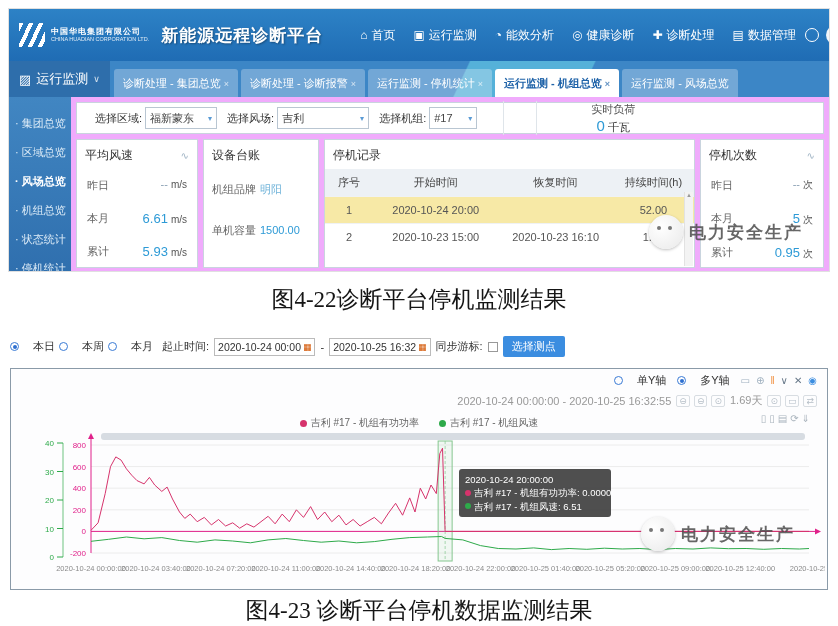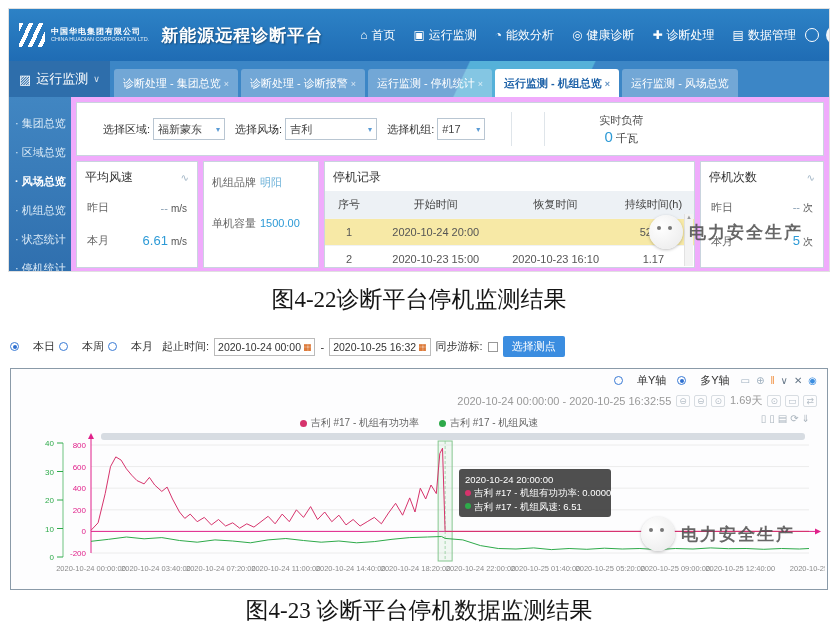--- a/index.html
+++ b/index.html
@@ -28,34 +28,34 @@
   .tabs { display:flex; align-items:flex-end; height:36px; padding-left:4px; }
   .tab { height:28px; line-height:28px; padding:0 9px; font-size:11px; color:#fff; background:rgba(255,255,255,.28); margin-right:3px; border-radius:3px 3px 0 0; white-space:nowrap; cursor:pointer; }
   .tab .tclose { font-size:9px; opacity:.7; margin-left:3px; }
   .tab.active { background:#fff; color:#1e62a8; font-weight:bold; }
 
   .content { display:flex; height:176px; background:#f0abfc; }
   .sidebar { width:62px; flex:none; background:linear-gradient(180deg,#4186c2,#2f6fae); padding-top:12px; }
   .side-item { color:#dcebf7; font-size:11px; padding:7px 2px 7px 6px; white-space:nowrap; cursor:pointer; }
   .side-item.active { color:#fff; font-weight:bold; }
   .main { flex:1; padding:5px; display:flex; flex-direction:column; gap:5px; overflow:hidden; }
-  .filterbar { background:#fff; border:1px solid #c9d4de; height:54px; display:flex; align-items:center; font-size:11px; color:#333; padding:0 26px; flex:none; }
+  .filterbar { background:#fff; border:1px solid #c9d4de; height:32px; display:flex; align-items:center; font-size:11px; color:#333; padding:0 18px; flex:none; }
   .sel { border:1px solid #b9c6d2; height:22px; display:flex; align-items:center; justify-content:space-between; padding:0 4px; background:#fff; margin:0 10px 0 3px; font-size:11px; color:#444; }
   .sel .car { color:#5a9bd5; font-size:8px; margin-left:4px; }
   .vdiv { border-left:1px solid #dfe5ea; height:34px; margin:0 16px; }
   .stat { display:flex; flex-direction:column; align-items:center; min-width:120px; }
   .stat .slabel { font-size:11px; color:#555; }
   .stat .sval { font-size:15px; color:#2d9ad6; margin-top:2px; }
   .stat .sunit { font-size:11px; color:#333; }
 
   .cards { flex:1; display:flex; gap:5px; overflow:hidden; }
   .card { background:#fff; border:1px solid #c9d4de; overflow:hidden; position:relative; }
   .card-head { display:flex; justify-content:space-between; align-items:center; padding:7px 8px 5px 8px; font-size:12px; color:#333; }
   .mini-chart-icon { color:#9fb3c4; font-size:10px; }
-  .kv { display:flex; justify-content:space-between; padding:9px 10px; font-size:11px; color:#666;align-items:center; }
+  .kv { display:flex; justify-content:space-between; padding:9px 10px; font-size:11px; color:#666; }
   .kv .v-blue { color:#2d9ad6; font-size:13px; }
   .kv .v-gray { color:#8aa0b4; }
   .kv .u { color:#555; margin-left:3px; font-size:10px; }
   .card-ws { width:122px; flex:none; }
   .card-eq { width:116px; flex:none; }
   .card-eq .eqrow { padding:13px 8px 4px 8px; font-size:11px; color:#666; white-space:nowrap; }
   .card-eq .eqv { color:#2d9ad6; margin-left:4px; }
   .card-eq .eqb { color:#6fb3d9; margin-left:4px; }
   .card-rec { flex:1; }
   .rec-table { width:100%; border-collapse:collapse; font-size:11px; }
@@ -213,20 +213,23 @@
                   <span>本月</span>
                   <span><span class="v-blue">6.61</span><span class="u">m/s</span></span>
                 </div>
                 <div class="kv">
                   <span>累计</span>
                   <span><span class="v-blue">5.93</span><span class="u">m/s</span></span>
                 </div>
               </div>
           </div>
           <div class="card card-eq">
+            <div class="card-head">
+                <span>设备台账</span>
+              </div>
             <div class="eqrow"><span>机组品牌</span><span class="eqb">明阳</span></div>
             <div class="eqrow" style="padding-top:22px"><span>单机容量</span><span class="eqv">1500.00</span></div>
           </div>
           <div class="card card-rec">
             <div class="card-head">
                 <span>停机记录</span>
               </div>
             <table class="rec-table">
               <thead>
                   <tr id="recHead">

